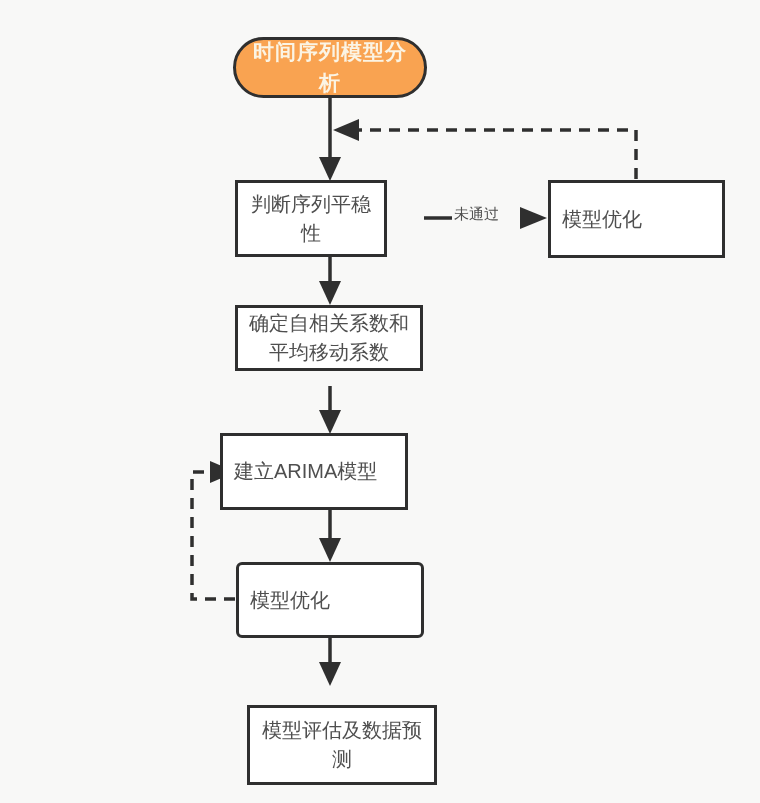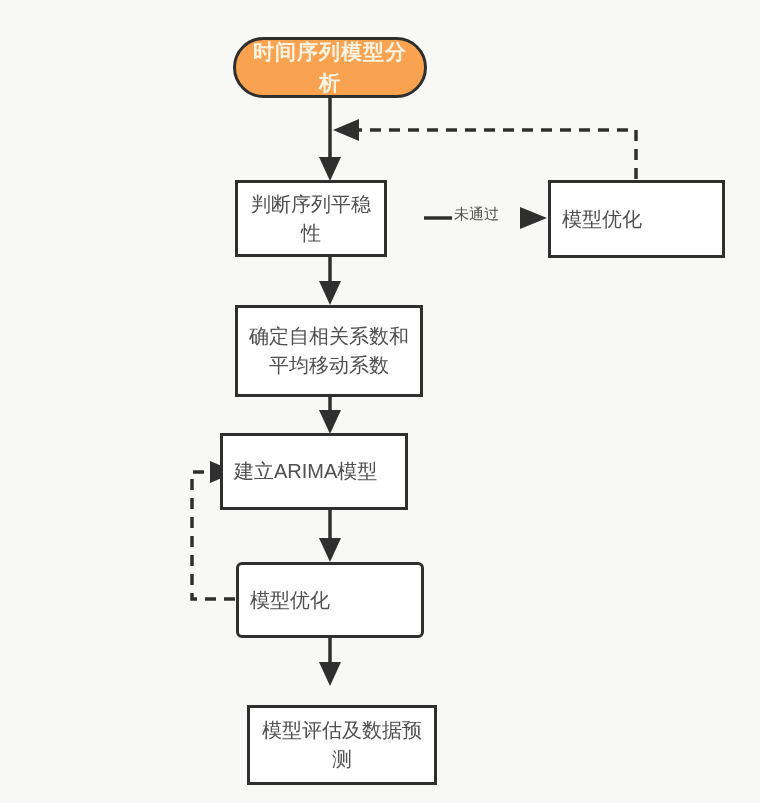--- a/index.html
+++ b/index.html
@@ -60,21 +60,21 @@
     width: 194px; height: 61px;
     border-radius: 31px;
     background: var(--start-fill);
     color: var(--start-text);
     font-weight: bold;
     font-size: 21px;
     letter-spacing: 1px;
   }
   .node-check        { left: 235px; top: 180px; width: 152px; height: 77px; }
   .node-processing   { left: 548px; top: 180px; width: 177px; height: 78px; }
-  .node-coefficients { left: 235px; top: 305px; width: 188px; height: 92px; }
+  .node-coefficients { left: 235px; top: 305px; width: 188px; height: 66px; }
   .node-arima        { left: 220px; top: 433px; width: 188px; height: 77px; }
   .node-optimization { left: 236px; top: 562px; width: 188px; height: 76px; border-radius: 6px; }
   .node-evaluation   { left: 247px; top: 685px; width: 190px; height: 80px; margin-top: 20px; }
   .edge-label {
     position: absolute;
     left: 452px; top: 205px;
     font-size: 15px;
     color: var(--node-text);
     background: var(--canvas-bg);
     padding: 0 2px;

